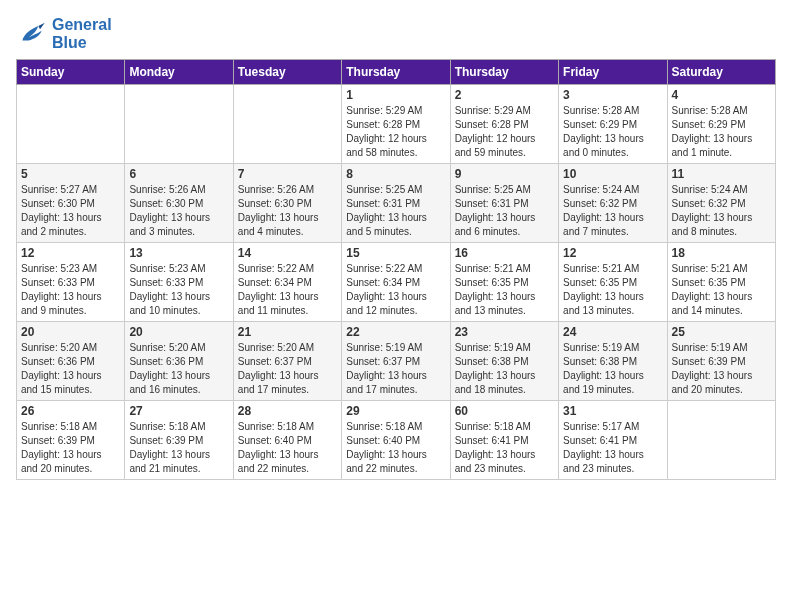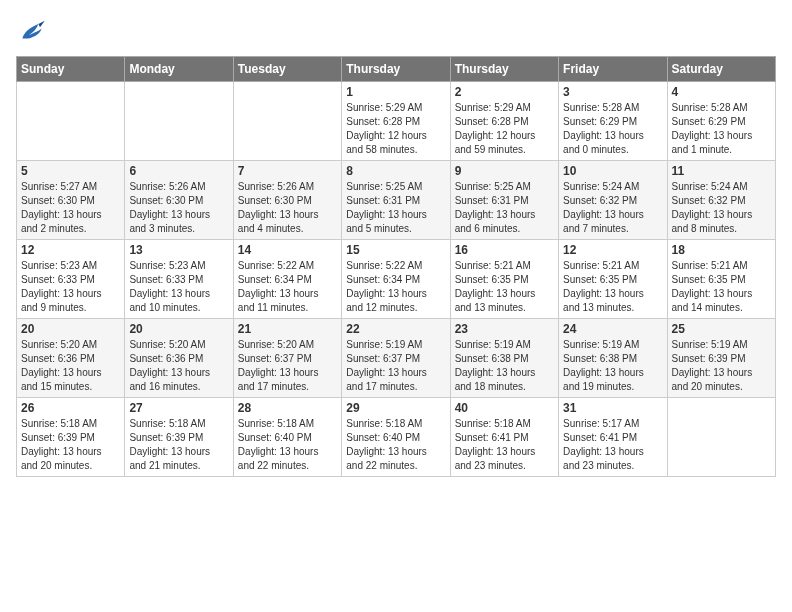--- a/index.html
+++ b/index.html
@@ -37,21 +37,21 @@
       font-size: 14px;
       color: #333;
       margin-top: 2px;
     }
     .calendar {
       width: 100%;
       border-collapse: collapse;
       margin-top: 8px;
     }
     .calendar th {
-      background-color: #737373;
+      background-color: #4c1d95;
       color: #fff;
       font-size: 12px;
       font-weight: bold;
       padding: 5px 4px;
       text-align: left;
       border: 1px solid #aaa;
     }
     .calendar td {
       border: 1px solid #ccc;
       vertical-align: top;
@@ -83,20 +83,24 @@
   </style>
 </head>
 <body>
 
 <div class="header">
   <div class="logo">
     <svg class="logo-bird" viewBox="0 0 40 40" xmlns="http://www.w3.org/2000/svg">
       <path d="M8 28 C10 20, 18 14, 28 10 C26 16, 22 20, 16 24 C20 22, 26 20, 32 16 C30 22, 24 26, 16 28 Z" fill="#2a6db5"></path>
       <path d="M28 10 L36 6 L30 14 Z" fill="#1a4a8a"></path>
     </svg>
+    <div>
+      <div style="font-size:16px;font-weight:bold;color:#2a6db5;line-height:1.1;">General</div>
+      <div style="font-size:16px;font-weight:bold;color:#2a6db5;line-height:1.1;">Blue</div>
+    </div>
   </div>
   <div class="title-block">
     <div class="month-year"></div>
     <div class="location"></div>
   </div>
 </div>
 
 <table class="calendar">
   <thead>
     <tr>
@@ -232,21 +236,21 @@
         </td>
         <td>
           <span class="day-number">28</span>
           <div class="day-info">Sunrise: 5:18 AM<br>Sunset: 6:40 PM<br>Daylight: 13 hours and 22 minutes.</div>
         </td>
         <td>
           <span class="day-number">29</span>
           <div class="day-info">Sunrise: 5:18 AM<br>Sunset: 6:40 PM<br>Daylight: 13 hours and 22 minutes.</div>
         </td>
         <td>
-          <span class="day-number">40</span>
+          <span class="day-number">60</span>
           <div class="day-info">Sunrise: 5:18 AM<br>Sunset: 6:41 PM<br>Daylight: 13 hours and 23 minutes.</div>
         </td>
         <td>
           <span class="day-number">31</span>
           <div class="day-info">Sunrise: 5:17 AM<br>Sunset: 6:41 PM<br>Daylight: 13 hours and 23 minutes.</div>
         </td>
         <td class="empty-cell"></td>
       </tr>
     </tbody>
 </table>

